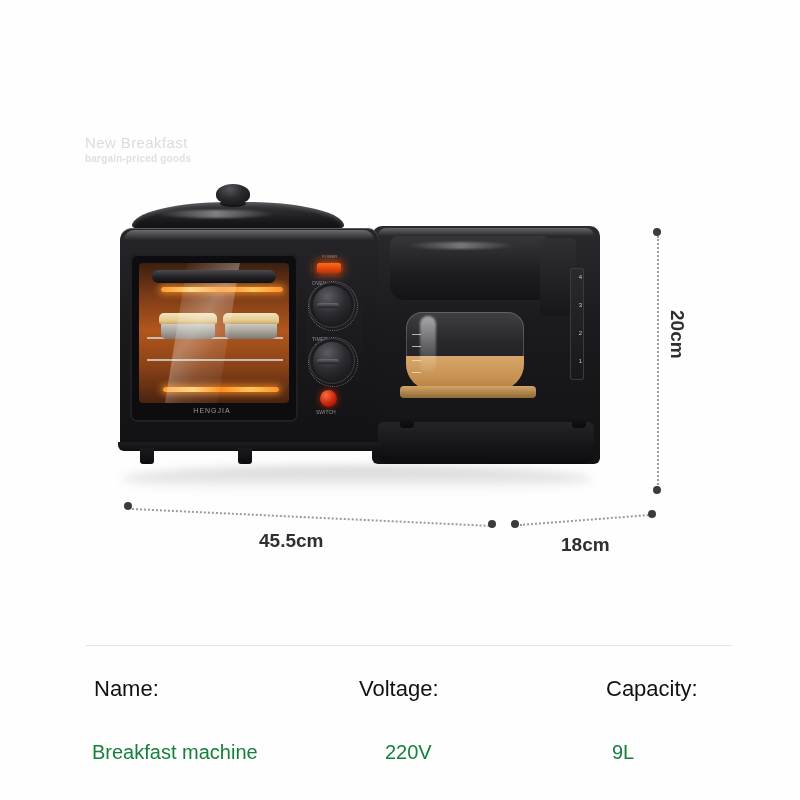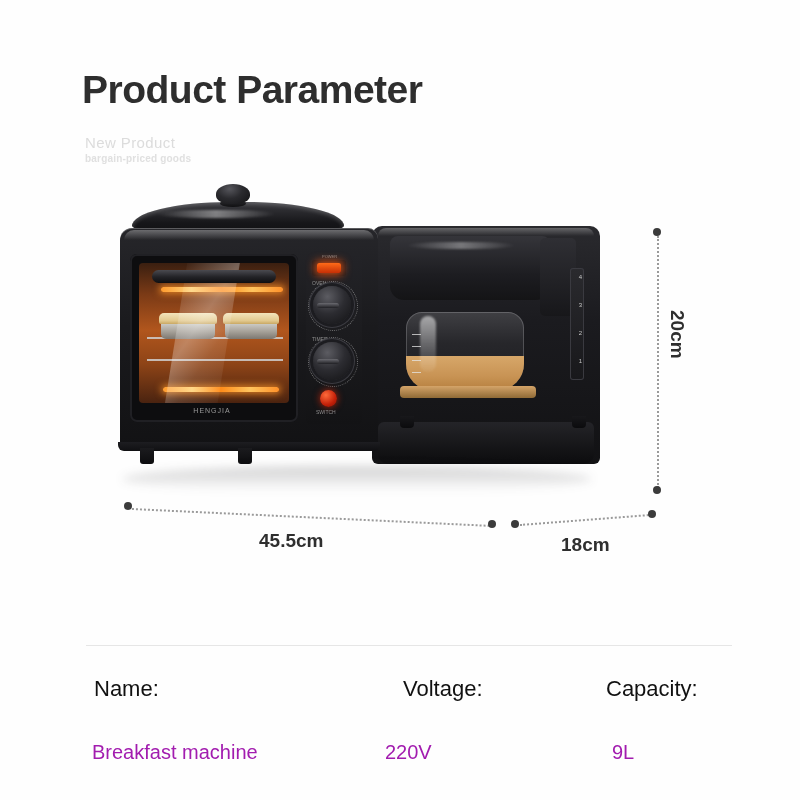--- a/index.html
+++ b/index.html
@@ -272,35 +272,34 @@
   }
   .dim-label.vertical{
     transform:rotate(90deg);transform-origin:left top;white-space:nowrap;
   }
 
   
   .divider{
     position:absolute;left:86px;top:645px;width:646px;height:1px;background:#e6e6e6;
   }
   .spec-head{position:absolute;top:676px;font-size:22px;color:#111;}
-  .spec-val{position:absolute;top:741px;font-size:20px;color:#a21caf;}
+  .spec-val{position:absolute;top:741px;font-size:20px;color:#15803d;}
   .h-name{left:94px;}
-  .h-volt{left:359px;margin-left:44px;}
+  .h-volt{left:359px;}
   .h-cap{left:606px;}
   .v-name{left:92px;}
   .v-volt{left:385px;}
   .v-cap{left:612px;}
 </style>
 </head>
 <body>
 
 <div class="page">
 
-  <div class="title">Product Parameter</div>
-  <div class="sub1">New Product</div>
+  <div class="sub1">New Breakfast</div>
   <div class="sub2">bargain-priced goods</div>
 
   <div class="stage">
 
     <div class="coffee">
       <div class="coffee-top"></div>
       <div class="coffee-lid"></div>
       <div class="coffee-lid-sheen"></div>
       <div class="coffee-shoulder"></div>
 

